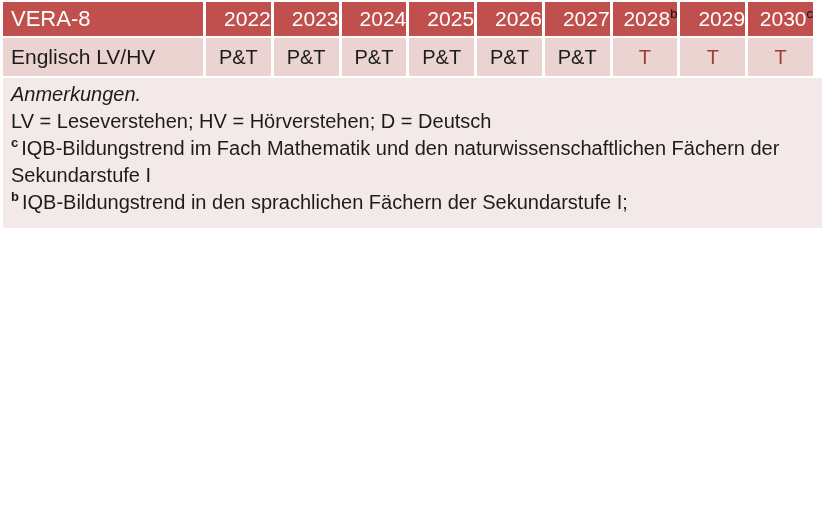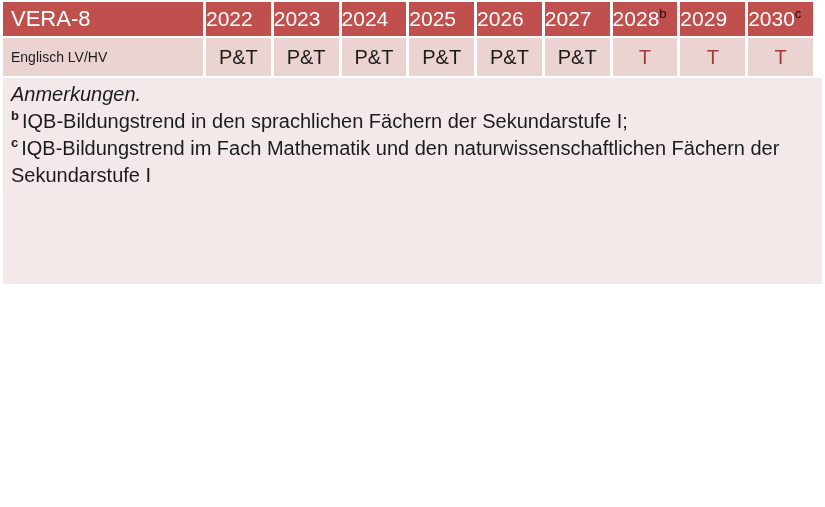--- a/index.html
+++ b/index.html
@@ -19,58 +19,58 @@
     table-layout: fixed;
   }
   table.vera col.label-col { width: 200px; }
 
   thead th {
     background: var(--header-bg, #C0504D);
     color: #ffffff;
     height: 34px;
     font-weight: 400;
     font-size: 21px;
-    text-align: left;
+    text-align: right;
     vertical-align: middle;
     white-space: nowrap;
   }
   thead th.title-cell {
     text-align: left;
     padding-left: 8px;
     font-size: 22px;
   }
   thead th sup {
     color: #111111;
     font-size: 13px;
     line-height: 0;
     vertical-align: super;
   }
 
   tbody tr { height: 38px; }
   tbody th.rowlabel {
     text-align: left;
     padding-left: 8px;
     font-weight: 400;
-    font-size: 14px;
+    font-size: 21px;
     white-space: nowrap;
     vertical-align: middle;
   }
   tbody td {
     text-align: center;
     vertical-align: middle;
     font-size: 20px;
   }
   tr.odd  > th, tr.odd  > td { background: var(--row-odd-bg, #EAD3D1); }
   tr.even > th, tr.even > td { background: var(--row-even-bg, #F5EDEC); }
   td.red { color: var(--highlight-text, #A03B38); }
 
   .notes {
     margin: 0 3px 2px 3px;
     background: var(--notes-bg, #F2E9E8);
-    height: 206px;
+    height: 150px;
     padding: 3px 8px 4px 8px;
     font-size: 20px;
     line-height: 27px;
   }
   .notes .notes-title { font-style: italic; }
   .notes .fn-marker {
     font-weight: 700;
     font-size: 13px;
     vertical-align: super;
     line-height: 0;
@@ -122,17 +122,18 @@
           <td>P&amp;T</td>
           <td class="red">T</td>
           <td class="red">T</td>
           <td class="red">T</td>
         </tr>
       </tbody>
   </table>
 
   <div class="notes">
     <div class="notes-title">Anmerkungen.</div>
+    <div>LV = Leseverstehen; HV = Hörverstehen; D = Deutsch</div>
+    <div><span class="fn-marker">c</span><span>IQB-Bildungstrend im Fach Mathematik und den naturwissenschaftlichen Fächern der Sekundarstufe I</span></div>
     <div><span class="fn-marker">b</span><span>IQB-Bildungstrend in den sprachlichen Fächern der Sekundarstufe I;</span></div>
-    <div><span class="fn-marker">c</span><span>IQB-Bildungstrend im Fach Mathematik und den naturwissenschaftlichen Fächern der Sekundarstufe I</span></div>
   </div>
 
 </div>
 
 </body></html>

